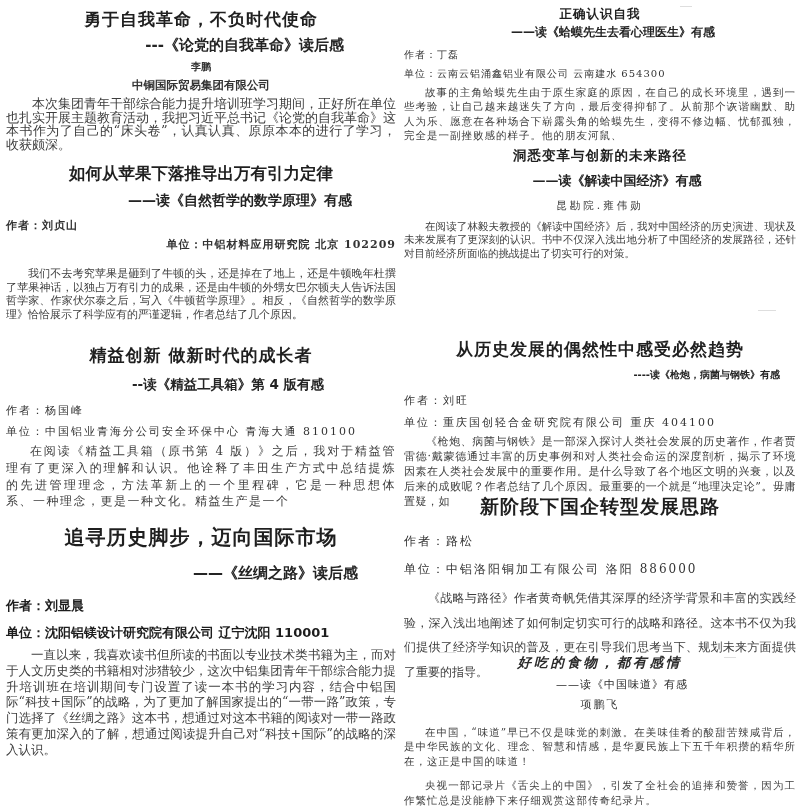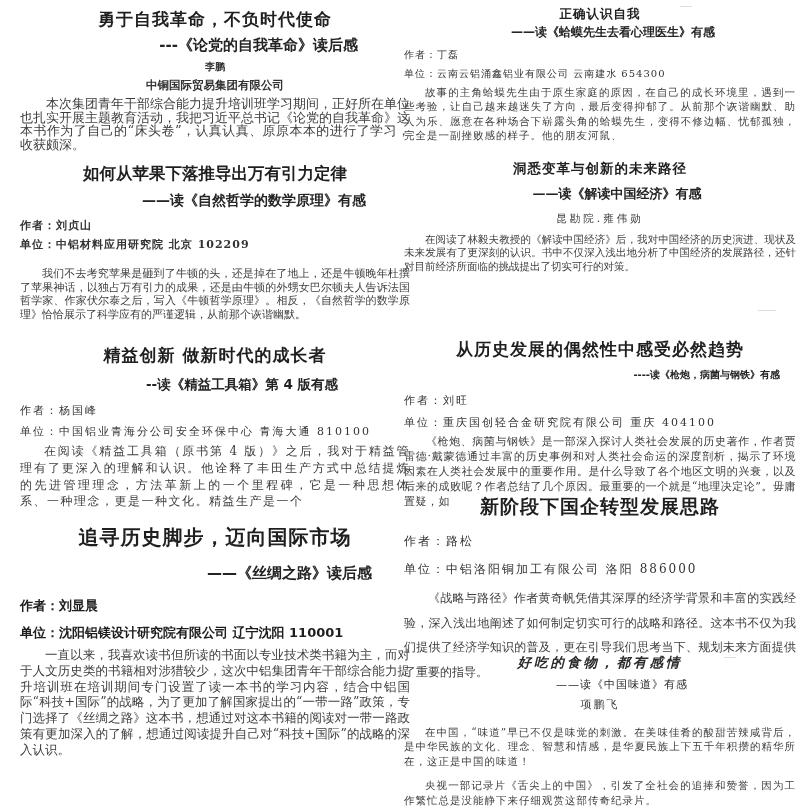--- a/index.html
+++ b/index.html
@@ -2,42 +2,42 @@
 <html><head>
 <meta charset="utf-8">
 <style>
   html,body{margin:0;padding:0;}
   body{
     width:799px;height:807px;background:#ffffff;overflow:hidden;position:relative;
     font-family:"DejaVu Serif","Liberation Serif",serif;color:#3a3a3a;
   }
   .page{position:absolute;inset:0;background:#ffffff;}
   .article{position:absolute;box-sizing:border-box;}
-  .col-l{left:20px;width:390px;}
+  .col-l{left:6px;width:390px;}
   .col-r{left:404px;width:392px;}
 
   .title{font-family:"DejaVu Sans","Liberation Sans",sans-serif;font-weight:bold;color:#1f1f1f;text-align:center;}
   .subtitle{font-family:"DejaVu Sans","Liberation Sans",sans-serif;font-weight:bold;color:#242424;}
   .meta{font-family:"DejaVu Serif","Liberation Serif",serif;color:#333;}
   .body-p{text-align:justify;text-indent:2em;color:#3d3d3d;}
 
   
   #l1{top:8px;}
   #l1 .title{font-size:17px;letter-spacing:1px;}
   #l1 .subtitle{font-size:15px;text-align:right;padding-right:52px;margin-top:5px;}
   #l1 .meta-author{font-size:10px;font-weight:bold;text-align:center;margin-top:5px;}
   #l1 .meta-unit{font-size:11.5px;font-weight:bold;text-align:center;margin-top:4px;}
   #l1 .body-p{font-size:13px;line-height:13.6px;margin-top:4px;}
 
   #l2{top:163px;}
   #l2 .title{font-size:16.5px;}
   #l2 .subtitle{font-size:14px;text-align:right;padding-right:44px;margin-top:7px;}
   #l2 .meta{font-size:11px;font-weight:600;letter-spacing:1px;}
   #l2 .meta-author{margin-top:8px;}
-  #l2 .meta-unit{margin-top:4px;}
+  #l2 .meta-unit{margin-top:4px;text-align:right;}
   #l2 .body-p{font-size:11px;line-height:13.5px;margin-top:15px;}
 
   #l3{top:344px;}
   #l3 .title{font-size:17px;letter-spacing:1px;}
   #l3 .subtitle{font-size:13.5px;text-align:right;padding-right:72px;margin-top:9px;}
   #l3 .meta{font-size:11px;letter-spacing:2px;}
   #l3 .meta-author{margin-top:9px;}
   #l3 .meta-unit{margin-top:6px;}
   #l3 .body-p{font-size:12px;line-height:16.8px;letter-spacing:1.5px;margin-top:4px;}
 
@@ -51,21 +51,21 @@
 
   
   #r1{top:6px;}
   #r1 .title{font-size:12.5px;letter-spacing:1px;}
   #r1 .subtitle{font-size:12px;text-align:center;padding-left:26px;margin-top:1px;}
   #r1 .meta{font-size:10px;letter-spacing:1px;}
   #r1 .meta-author{margin-top:7px;}
   #r1 .meta-unit{margin-top:5px;}
   #r1 .body-p{font-size:10.5px;line-height:14.3px;letter-spacing:1px;margin-top:4px;}
 
-  #r2{top:160px;}
+  #r2{top:147px;}
   #r2 .title{font-size:13.5px;letter-spacing:1px;}
   #r2 .subtitle{font-size:13px;text-align:center;padding-left:34px;margin-top:7px;}
   #r2 .byline{font-size:10.5px;text-align:center;letter-spacing:3px;margin-top:9px;color:#3a3a3a;}
   #r2 .body-p{font-size:10.5px;line-height:13.4px;margin-top:7px;}
 
   #r3{top:338px;}
   #r3 .title{font-size:17px;letter-spacing:1px;}
   #r3 .subtitle{font-size:10px;text-align:right;padding-right:16px;margin-top:7px;}
   #r3 .meta{font-size:11px;letter-spacing:2px;}
   #r3 .meta-author{margin-top:11px;}
@@ -103,21 +103,21 @@
     <div class="meta meta-author">李鹏</div>
     <div class="meta meta-unit">中铜国际贸易集团有限公司</div>
     <p class="body-p">本次集团青年干部综合能力提升培训班学习期间，正好所在单位也扎实开展主题教育活动，我把习近平总书记《论党的自我革命》这本书作为了自己的“床头卷”，认真认真、原原本本的进行了学习，收获颇深。</p>
   </section>
 
   <section id="l2" class="article col-l">
     <div class="title">如何从苹果下落推导出万有引力定律</div>
     <div class="subtitle">——读《自然哲学的数学原理》有感</div>
     <div class="meta meta-author">作者：刘贞山</div>
     <div class="meta meta-unit">单位：中铝材料应用研究院 北京 102209</div>
-    <p class="body-p">我们不去考究苹果是砸到了牛顿的头，还是掉在了地上，还是牛顿晚年杜撰了苹果神话，以独占万有引力的成果，还是由牛顿的外甥女巴尔顿夫人告诉法国哲学家、作家伏尔泰之后，写入《牛顿哲学原理》。相反，《自然哲学的数学原理》恰恰展示了科学应有的严谨逻辑，从前那个诙谐幽默。</p>
+    <p class="body-p">我们不去考究苹果是砸到了牛顿的头，还是掉在了地上，还是牛顿晚年杜撰了苹果神话，以独占万有引力的成果，还是由牛顿的外甥女巴尔顿夫人告诉法国哲学家、作家伏尔泰之后，写入《牛顿哲学原理》。相反，《自然哲学的数学原理》恰恰展示了科学应有的严谨逻辑，作者总结了几个原因。</p>
   </section>
 
   <section id="l3" class="article col-l">
     <div class="title">精益创新 做新时代的成长者</div>
     <div class="subtitle">--读《精益工具箱》第 4 版有感</div>
     <div class="meta meta-author">作者：杨国峰</div>
     <div class="meta meta-unit">单位：中国铝业青海分公司安全环保中心  青海大通 810100</div>
     <p class="body-p">在阅读《精益工具箱（原书第 4 版）》之后，我对于精益管理有了更深入的理解和认识。他诠释了丰田生产方式中总结提炼的先进管理理念，方法革新上的一个里程碑，它是一种思想体系、一种理念，更是一种文化。精益生产是一个</p>
   </section>
 

